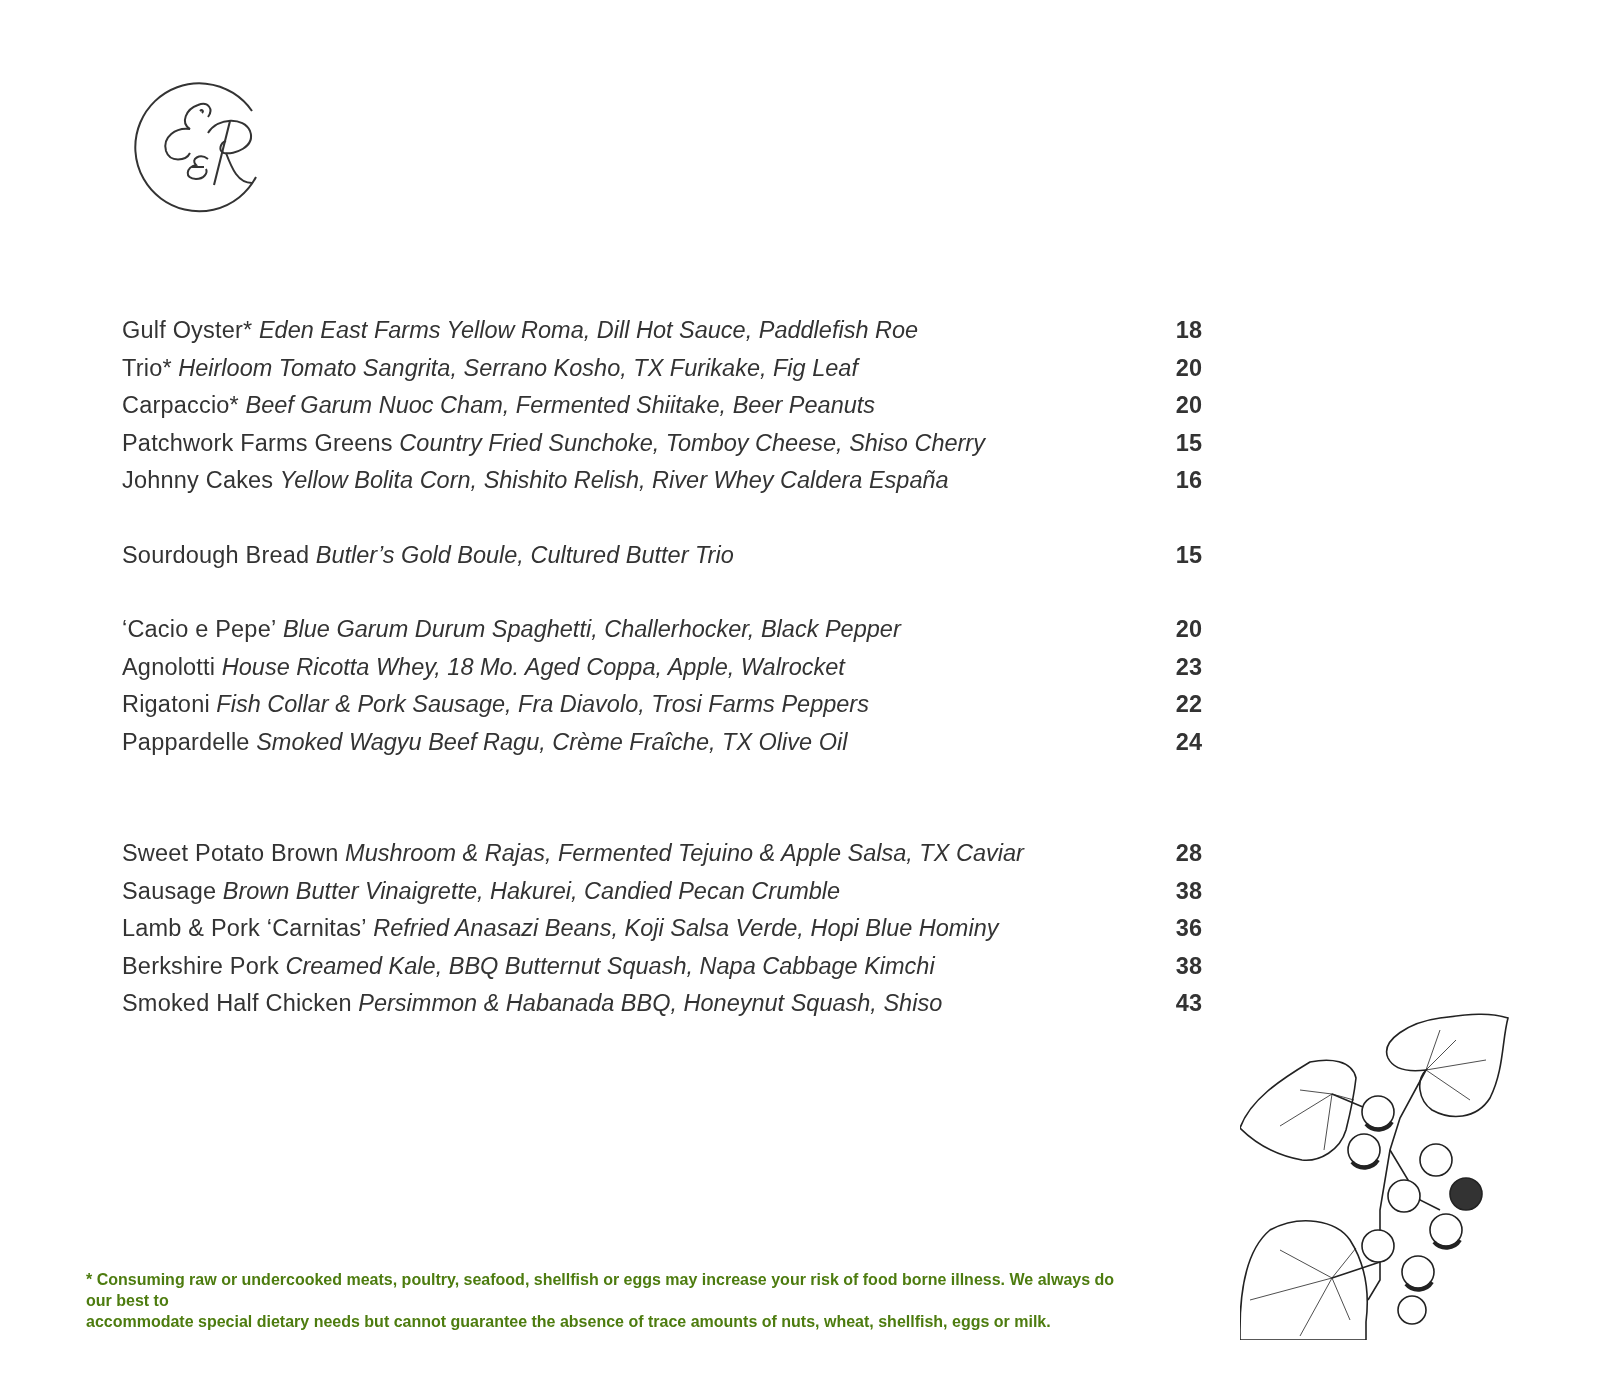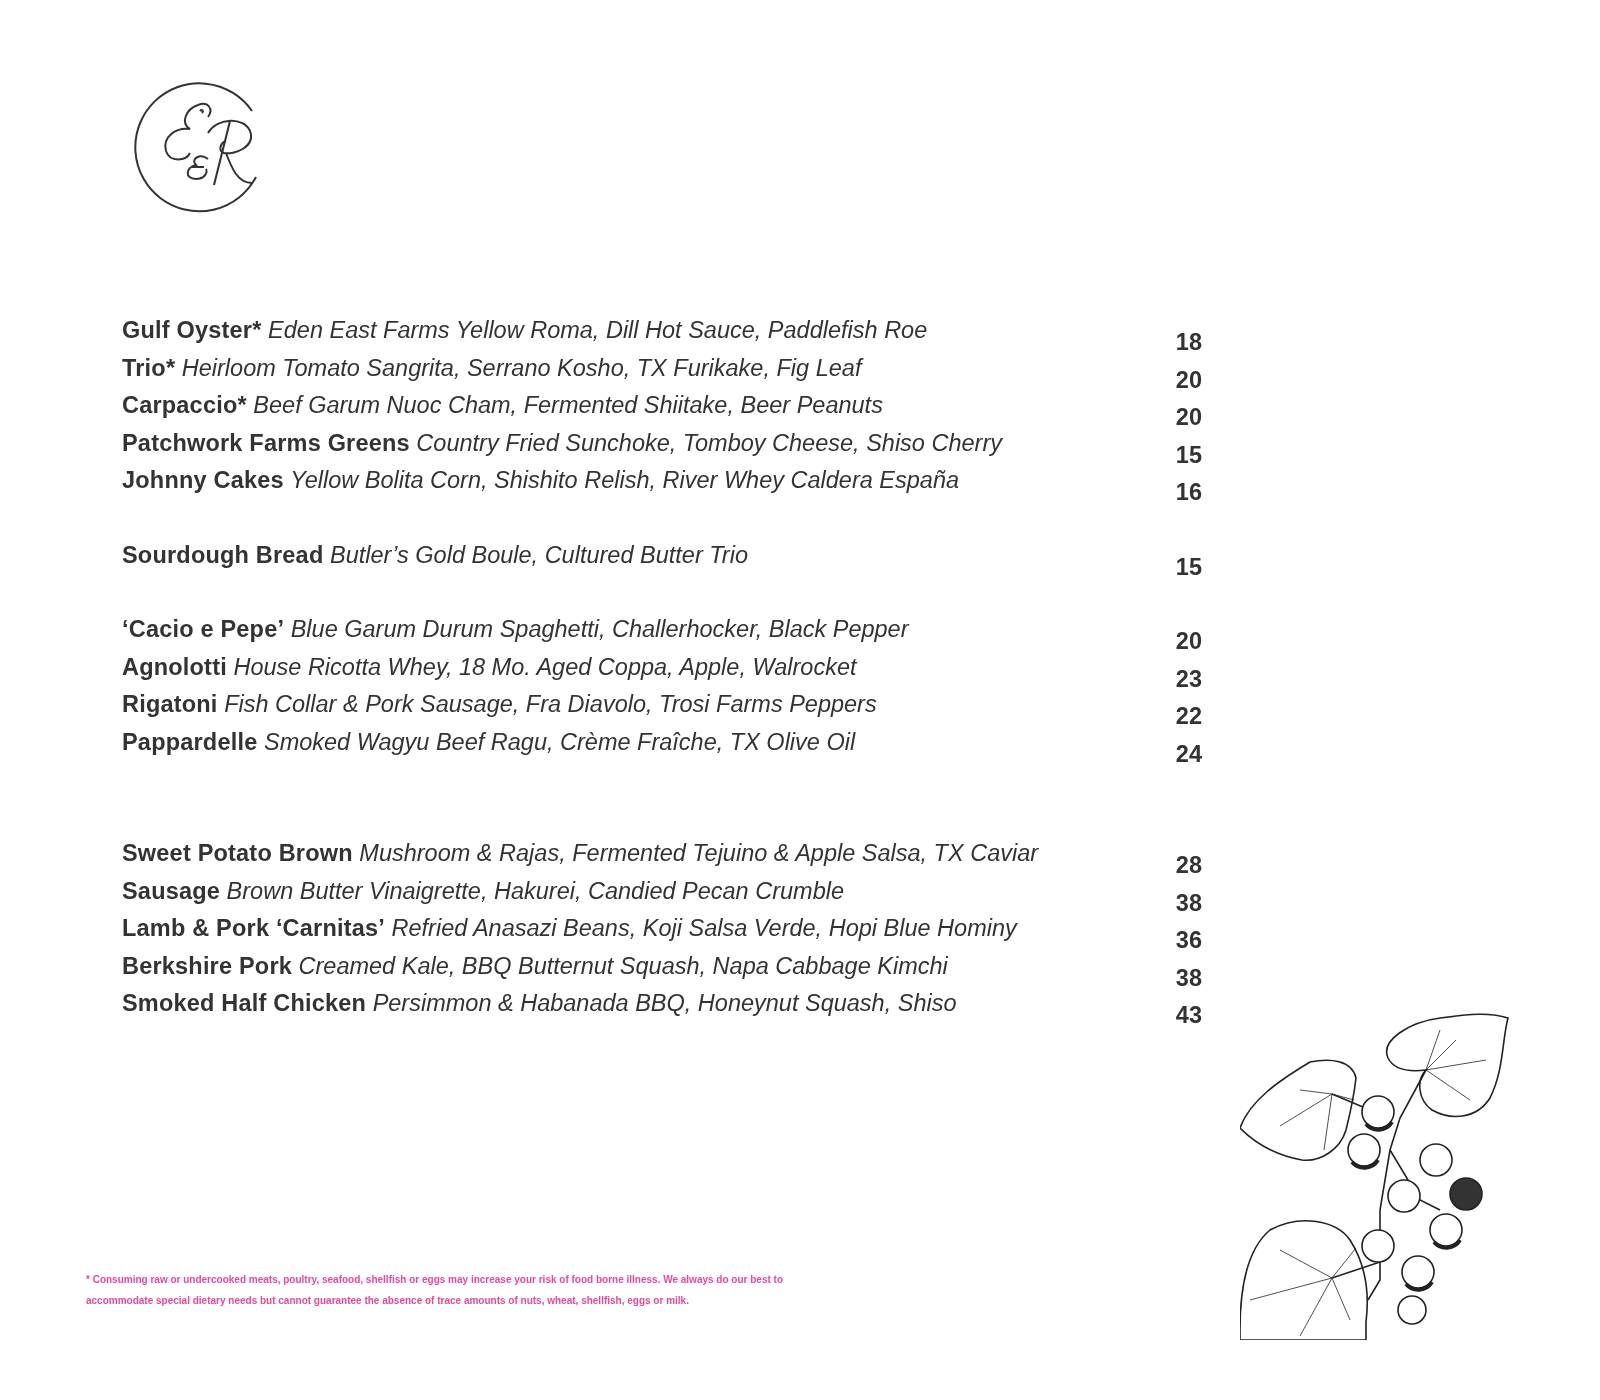--- a/index.html
+++ b/index.html
@@ -29,52 +29,52 @@
       width: 1080px;
     }
     .item {
       position: relative;
       height: 37.5px;
       line-height: 28px;
       font-size: 23.5px;
       white-space: nowrap;
     }
     .item .name {
-      font-weight: bold;
+      font-weight: normal;
       letter-spacing: 0.2px;
     }
     .item .desc {
       font-style: italic;
     }
     .item .price {
       position: absolute;
       right: 0;
-      top: 12px;
+      top: 0;
       width: 70px;
       text-align: right;
       font-weight: bold;
     }
     .item.indent .name {
       margin-left: 90px;
     }
     .item.indent .price {
       right: -6px;
     }
     .spacer {
       height: 37px;
     }
     .footer {
       position: absolute;
       left: 86px;
       top: 1269px;
       width: 1050px;
-      font-size: 10px;
+      font-size: 16px;
       font-weight: bold;
       line-height: 21px;
-      color: #ec4899;
+      color: #4d7c0f;
     }
     .illustration {
       position: absolute;
       left: 1240px;
       top: 1000px;
       width: 300px;
       height: 340px;
     }
   </style>
 </head>

